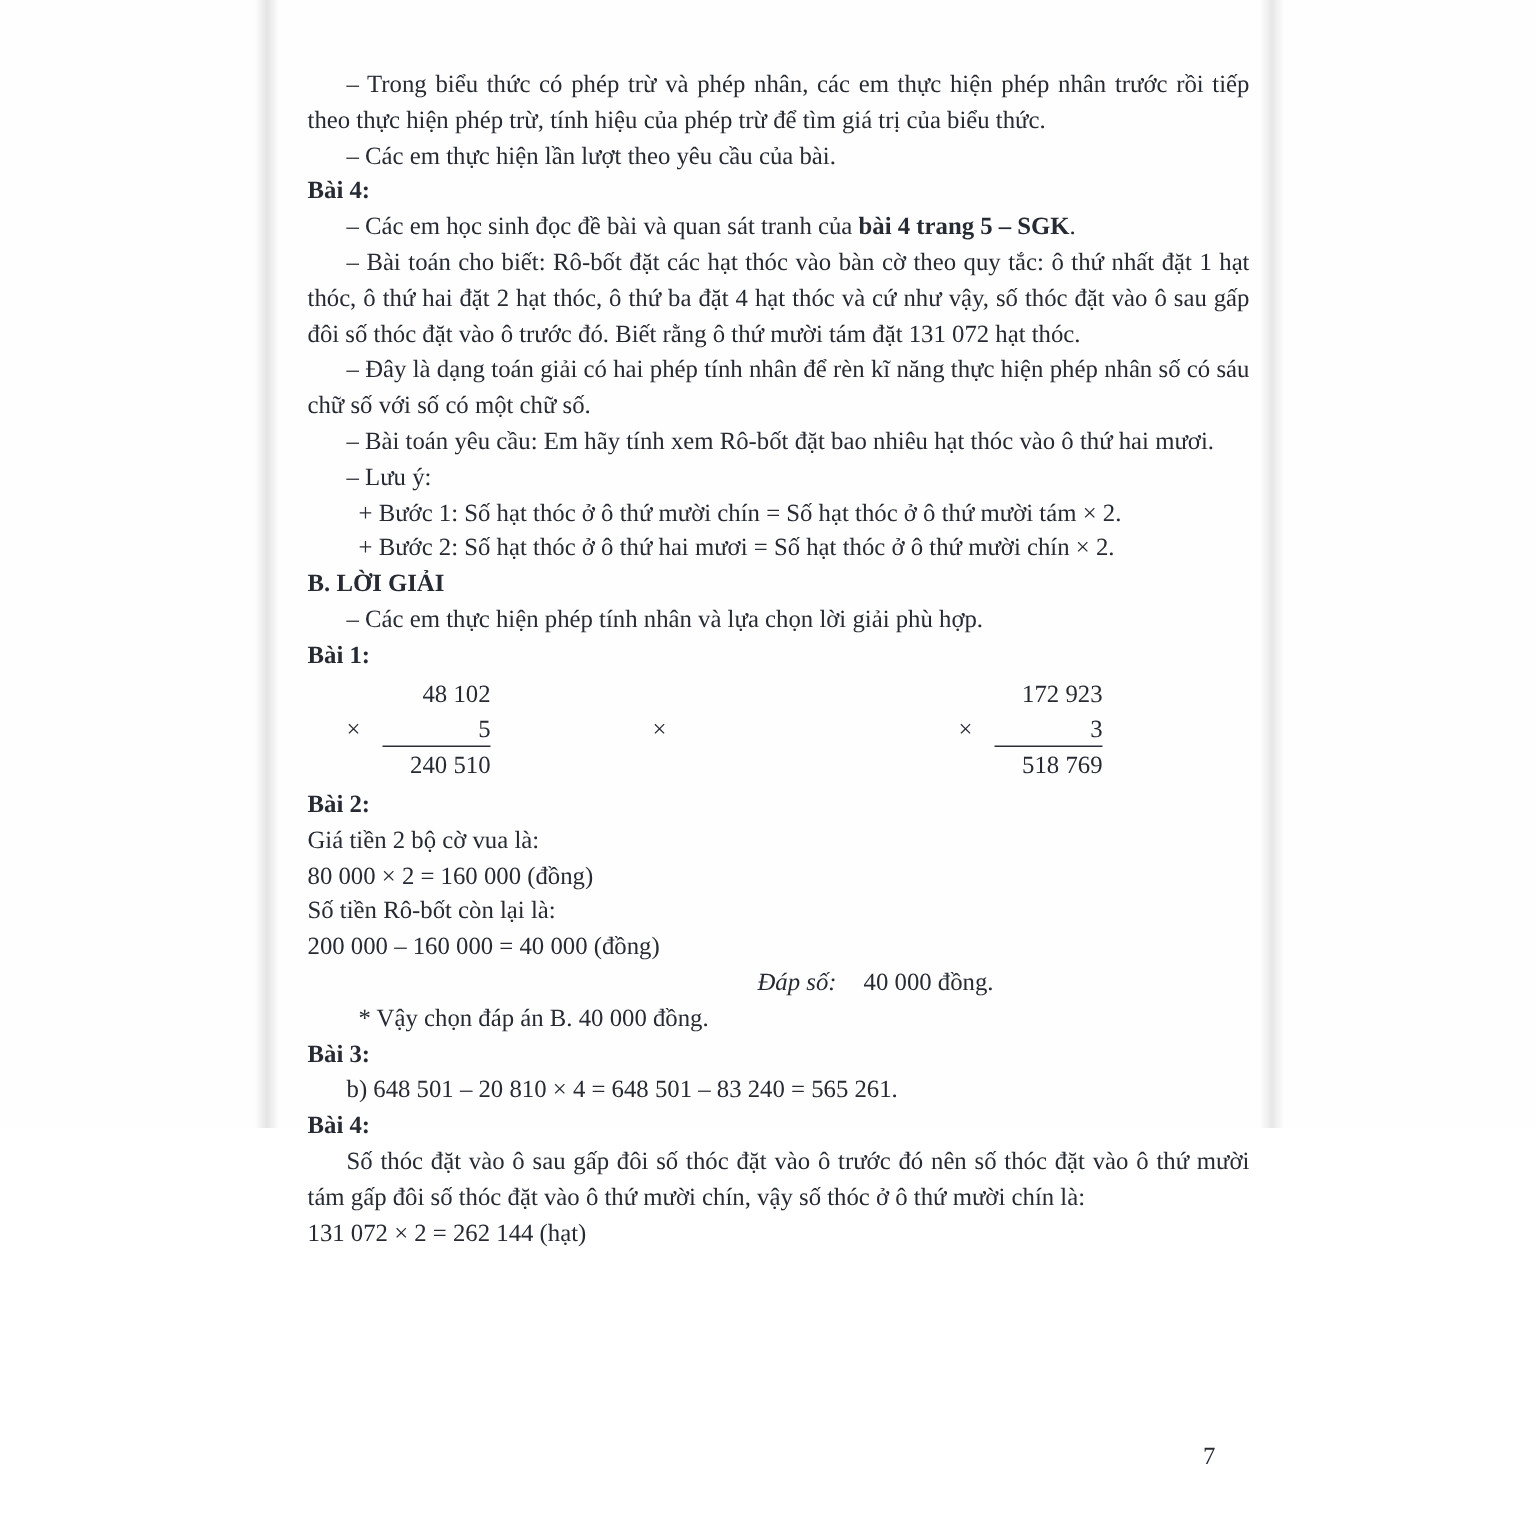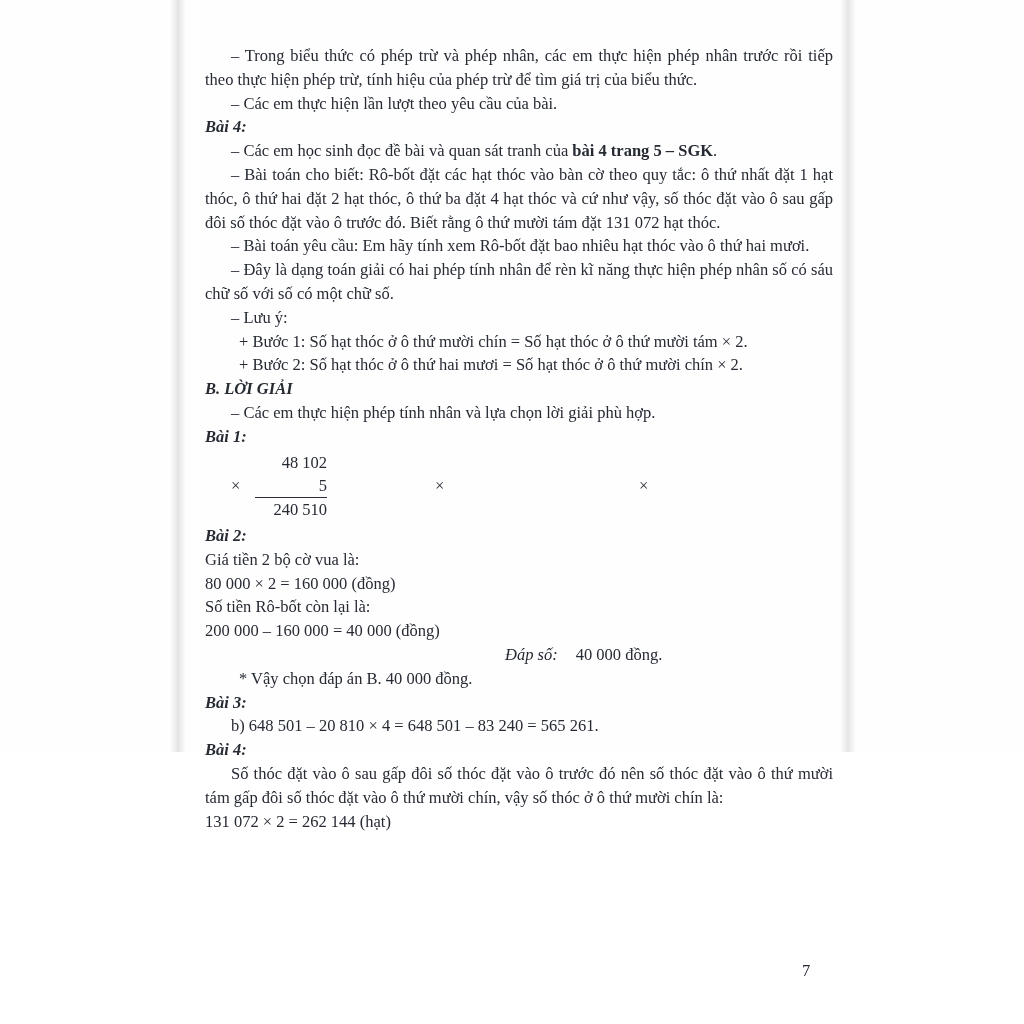--- a/index.html
+++ b/index.html
@@ -11,21 +11,21 @@
   .edge { position:absolute; top:0; bottom:0; width:16px; pointer-events:none; }
   .edge-left  { left:170px; background:linear-gradient(90deg, rgba(125,125,130,0) 0%, rgba(125,125,130,0.20) 50%, rgba(125,125,130,0) 100%); }
   .edge-right { left:840px; background:linear-gradient(90deg, rgba(125,125,130,0) 0%, rgba(125,125,130,0.18) 50%, rgba(125,125,130,0) 100%); }
   .content {
     position:absolute; left:205px; top:44px; width:628px;
     font-size:16.5px; line-height:23.8px; text-align:justify;
   }
   .para { margin:0; }
   .ind  { text-indent:26px; }
   .ind2 { text-indent:34px; }
-  .heading { font-weight:700; text-align:left;font-style:italic; }
+  .heading { font-weight:700; text-align:left; }
   .center { text-align:left; text-indent:0; }
   .dapso { text-align:left; text-indent:0; margin-left:300px; }
   .dapso i { font-style:italic; }
   .dapso .dsv { margin-left:18px; }
   .mults { display:flex; margin:2px 0 2px 24px; text-align:left; }
   .mult { position:relative; padding-left:26px; width:98px; }
   .mult + .mult { margin-left:106px; }
   .msign { position:absolute; left:2px; top:23.8px; }
   .mcol { width:72px; text-align:right; }
   .mrow { height:23.8px; }
@@ -39,22 +39,22 @@
   <div class="edge edge-left"></div>
   <div class="edge edge-right"></div>
 
   <div class="content">
     <p class="para ind">– Trong biểu thức có phép trừ và phép nhân, các em thực hiện phép nhân trước rồi tiếp theo thực hiện phép trừ, tính hiệu của phép trừ để tìm giá trị của biểu thức.</p>
     <p class="para ind">– Các em thực hiện lần lượt theo yêu cầu của bài.</p>
 
     <p class="para heading">Bài 4:</p>
     <p class="para ind"><span>– Các em học sinh đọc đề bài và quan sát tranh của </span><b>bài 4 trang 5 – SGK</b><span>.</span></p>
     <p class="para ind">– Bài toán cho biết: Rô-bốt đặt các hạt thóc vào bàn cờ theo quy tắc: ô thứ nhất đặt 1 hạt thóc, ô thứ hai đặt 2 hạt thóc, ô thứ ba đặt 4 hạt thóc và cứ như vậy, số thóc đặt vào ô sau gấp đôi số thóc đặt vào ô trước đó. Biết rằng ô thứ mười tám đặt 131 072 hạt thóc.</p>
+    <p class="para ind">– Đây là dạng toán giải có hai phép tính nhân để rèn kĩ năng thực hiện phép nhân số có sáu chữ số với số có một chữ số.</p>
     <p class="para ind">– Bài toán yêu cầu: Em hãy tính xem Rô-bốt đặt bao nhiêu hạt thóc vào ô thứ hai mươi.</p>
-    <p class="para ind">– Đây là dạng toán giải có hai phép tính nhân để rèn kĩ năng thực hiện phép nhân số có sáu chữ số với số có một chữ số.</p>
     <p class="para ind">– Lưu ý:</p>
     <p class="para ind2">+ Bước 1: Số hạt thóc ở ô thứ mười chín = Số hạt thóc ở ô thứ mười tám × 2.</p>
     <p class="para ind2">+ Bước 2: Số hạt thóc ở ô thứ hai mươi = Số hạt thóc ở ô thứ mười chín × 2.</p>
     <p class="para heading">B. LỜI GIẢI</p>
 
     <p class="para ind">– Các em thực hiện phép tính nhân và lựa chọn lời giải phù hợp.</p>
 
     <p class="para heading">Bài 1:</p>
     <div class="mults">
       <div class="mult">
@@ -63,20 +63,25 @@
           <div class="mrow">48 102</div>
           <div class="mrow mline">5</div>
           <div class="mrow">240 510</div>
         </div>
       </div>
       <div class="mult">
         <span class="msign">×</span>
       </div>
       <div class="mult">
         <span class="msign">×</span>
+        <div class="mcol">
+          <div class="mrow">172 923</div>
+          <div class="mrow mline">3</div>
+          <div class="mrow">518 769</div>
+        </div>
       </div>
     </div>
 
     <p class="para heading">Bài 2:</p>
     <p class="para center">Giá tiền 2 bộ cờ vua là:</p>
     <p class="para center">80 000 × 2 = 160 000 (đồng)</p>
     <p class="para center">Số tiền Rô-bốt còn lại là:</p>
     <p class="para center">200 000 – 160 000 = 40 000 (đồng)</p>
     <p class="para dapso"><i>Đáp số:</i><span class="dsv">40 000 đồng.</span></p>
     <p class="para ind2">* Vậy chọn đáp án B. 40 000 đồng.</p>

